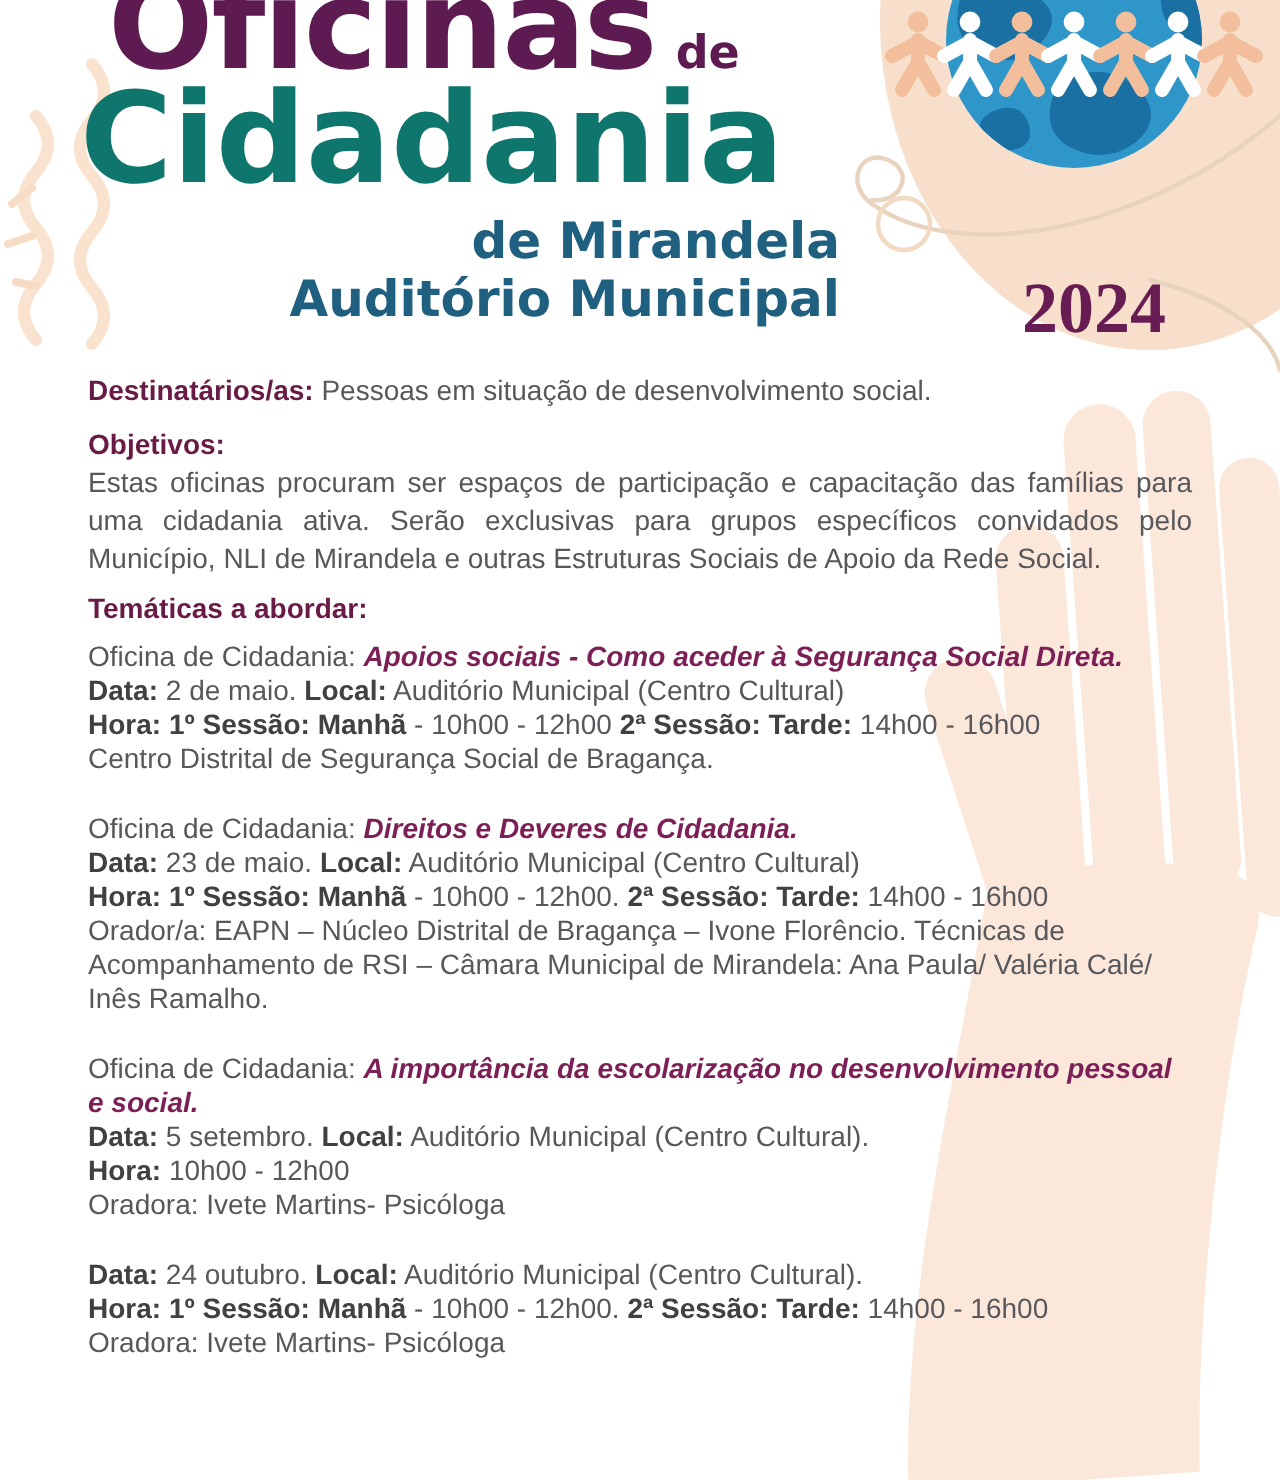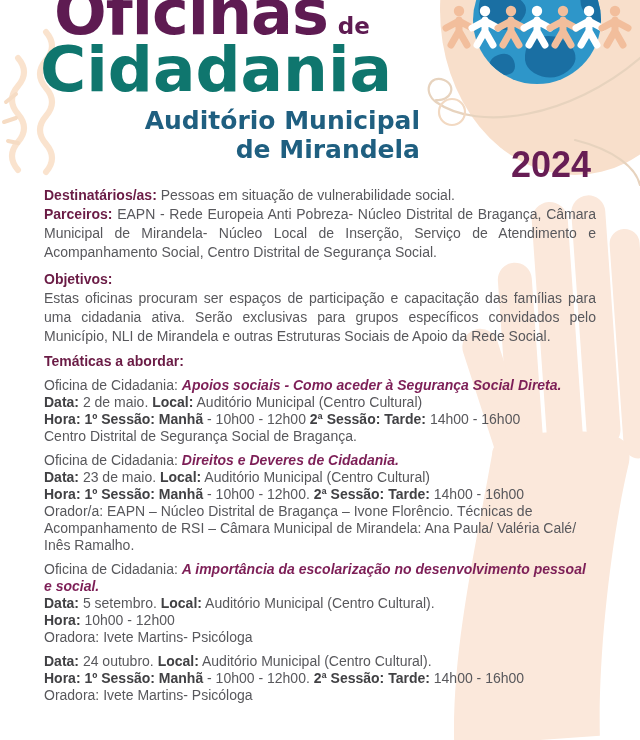--- a/index.html
+++ b/index.html
@@ -20,33 +20,33 @@
     font-family:"DejaVu Sans",sans-serif;font-weight:800;font-size:63px;
     letter-spacing:0px;color:#0f766e;white-space:nowrap;
   }
   .venue{
     position:absolute;left:0;top:106px;width:420px;z-index:2;text-align:right;
     font-family:"DejaVu Sans",sans-serif;font-weight:800;font-size:25px;line-height:29px;
     color:#1F5F80;
   }
   .year{
     position:absolute;left:511px;top:133px;z-index:2;
-    font-family:Liberation Sans, sans-serif;font-weight:800;font-size:36px;color:#671D54;margin-top:11px;
+    font-family:Liberation Serif, serif;font-weight:800;font-size:36px;color:#671D54;
   }
   
   .main{
     position:absolute;left:0;top:186px;width:640px;box-sizing:border-box;
     padding:0 44px;z-index:2;color:#58585C;font-size:14px;line-height:19px;
   }
   .main p{margin:0;}
   .mlabel{color:#6A1B45;font-weight:700;}
   .just{text-align:justify;}
   .h-obj{margin-top:8px !important;}
   .h-tem{margin-top:6px !important;}
-  .ws{line-height:17px;margin-top:7px;}
+  .ws{line-height:17px;margin-top:18px;}
   .ws-first{margin-top:6px;}
   .ws strong{color:#414144;font-weight:700;}
   .topic{font-weight:700;color:#7D1F57;}
 </style>
 </head>
 <body>
 
 <div class="poster">
 
   <svg class="decor-svg" viewBox="0 0 640 740" aria-hidden="true">
@@ -124,31 +124,30 @@
       <path d="M512,452 C488,548 458,645 454,740 L600,740 C604,655 626,540 648,470 C654,444 638,436 580,434 C525,432 514,438 512,452 Z"></path>
     </g>
   </svg>
 
   <div class="title-row1">
     <span>Oficinas</span><span class="title-de">de</span>
   </div>
   <div class="title-row2">Cidadania</div>
 
   <div class="venue">
+    <div>de Mirandela</div>
     <div>Auditório Municipal</div>
-    <div>de Mirandela</div>
   </div>
 
   <div class="year">2024</div>
 
   <div class="main">
 
-    <p><strong class="mlabel">Destinatários/as:</strong><span> Pessoas em situação de vulnerabilidade social.</span></p>
+    <p><strong class="mlabel">Destinatários/as:</strong><span> Pessoas em situação de desenvolvimento social.</span></p>
 
-    <p class="just"><strong class="mlabel">Parceiros:</strong><span> EAPN - Rede Europeia Anti Pobreza- Núcleo Distrital de Bragança, Câmara Municipal de Mirandela- Núcleo Local de Inserção, Serviço de Atendimento e Acompanhamento Social, Centro Distrital de Segurança Social.</span></p>
 
     <p class="h-obj"><strong class="mlabel">Objetivos:</strong></p>
     <p class="just">Estas oficinas procuram ser espaços de participação e capacitação das famílias para uma cidadania ativa. Serão exclusivas para grupos específicos convidados pelo Município, NLI de Mirandela e outras Estruturas Sociais de Apoio da Rede Social.</p>
 
     <p class="h-tem"><strong class="mlabel">Temáticas a abordar:</strong></p>
 
     <div class="ws ws-first">
       <p><span>Oficina de Cidadania: </span><em class="topic">Apoios sociais - Como aceder à Segurança Social Direta.</em></p>
       <p><strong>Data:</strong><span> 2 de maio. </span><strong>Local:</strong><span> Auditório Municipal (Centro Cultural)</span></p>
       <p><strong>Hora: 1º Sessão: Manhã</strong><span> - 10h00 - 12h00 </span><strong>2ª Sessão: Tarde:</strong><span> 14h00 - 16h00</span></p>

